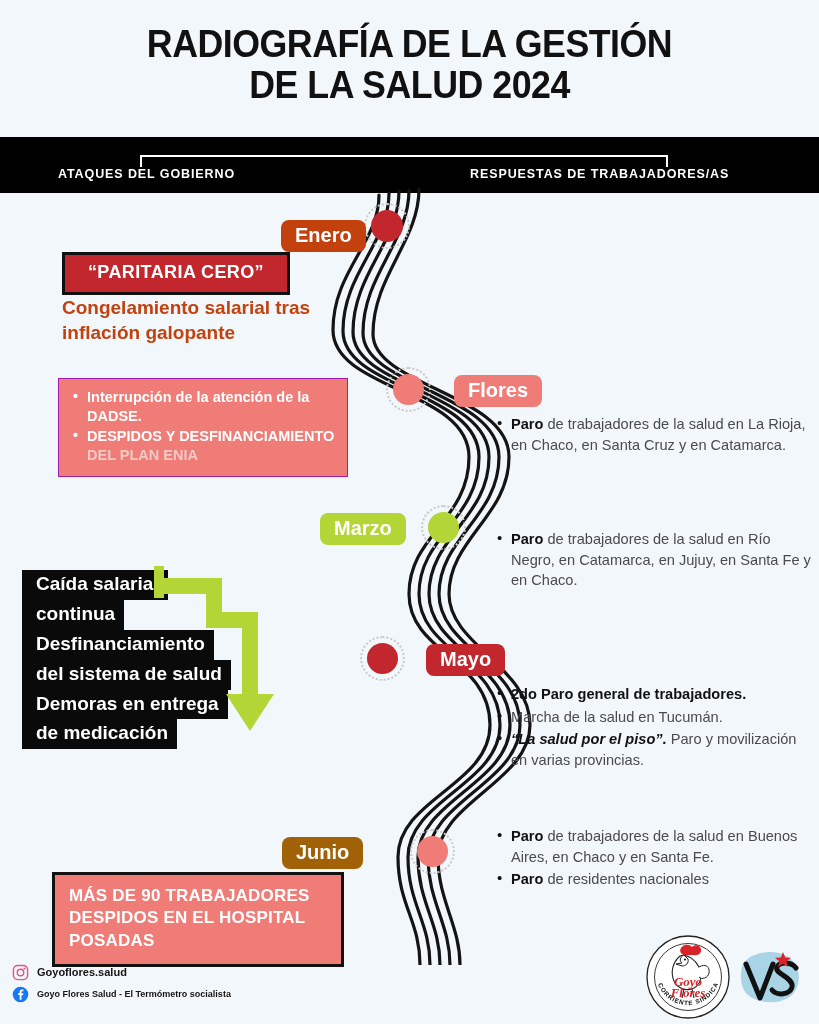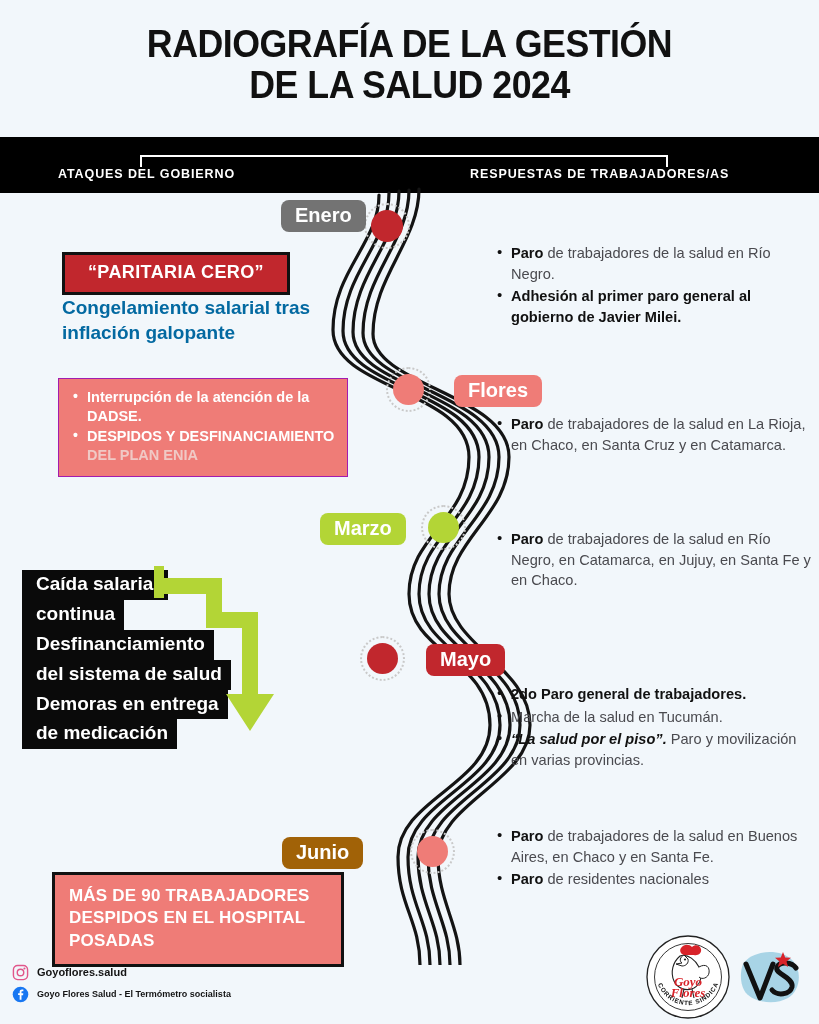--- a/index.html
+++ b/index.html
@@ -68,21 +68,21 @@
 
   
   .box-paritaria{
     position:absolute;left:62px;top:252px;width:228px;
     background:#c1272d;border:3px solid #111;
     color:#ffffff;font-weight:bold;font-size:18px;letter-spacing:0.4px;
     padding:7px 0 9px 0;text-align:center;box-sizing:border-box;
   }
   .paritaria-sub{
     position:absolute;left:62px;top:295px;width:300px;
-    color:#0369a1;font-weight:bold;font-size:19px;line-height:1.32;
+    color:#c2410c;font-weight:bold;font-size:19px;line-height:1.32;
   }
   .box-pink{
     position:absolute;left:58px;top:378px;width:290px;
     background:#ef7c77;border:1px solid #a21caf;
     box-sizing:border-box;padding:9px 12px 11px 12px;
   }
   .box-pink ul{margin:0;padding:0 0 0 16px;list-style:none;}
   .box-pink li{
     position:relative;color:#ffffff;font-weight:bold;
     font-size:14.5px;line-height:1.3;margin:0 0 1px 0;
@@ -186,21 +186,21 @@
   </div>
   <div class="dot" style="left:367px;top:643px;width:31px;height:31px;">
     <div class="ring"></div>
     <div class="core" style="background:#c1272d;"></div>
   </div>
   <div class="dot" style="left:417px;top:836px;width:31px;height:31px;">
     <div class="ring"></div>
     <div class="core" style="background:#ef7c77;"></div>
   </div>
 
-  <div class="pill" style="left:281px;top:200px;background:#737373;">Enero</div>
+  <div class="pill" style="left:281px;top:220px;background:#c2410c;">Enero</div>
   <div class="pill" style="left:454px;top:375px;background:#ef7c77;">Flores</div>
   <div class="pill" style="left:320px;top:513px;background:#b3d536;">Marzo</div>
   <div class="pill" style="left:426px;top:644px;background:#c1272d;">Mayo</div>
   <div class="pill" style="left:282px;top:837px;background:#a16207;">Junio</div>
 
   <div class="box-paritaria">“PARITARIA CERO”</div>
   <div class="paritaria-sub">Congelamiento salarial tras inflación galopante</div>
 
   <div class="box-pink">
     <ul>
@@ -218,26 +218,20 @@
     <div class="bl">de medicación</div>
   </div>
 
   <svg class="arrow-svg" width="130" height="175" viewBox="0 0 130 175">
     <path d="M8,2 L8,28 L56,28 L56,62 L92,62 L92,128 L76,128 L100,165 L124,128 L108,128 L108,46 L72,46 L72,12 L8,12 Z" fill="#b3d536"></path>
     <rect x="4" y="0" width="10" height="32" fill="#b3d536"></rect>
   </svg>
 
   <div class="box-posadas">MÁS DE 90 TRABAJADORES DESPIDOS EN EL HOSPITAL POSADAS</div>
 
-  <div class="rlist" style="left:495px;top:243px;">
-    <ul>
-      <li><b>Paro</b><span> de trabajadores de la salud en Río Negro.</span></li>
-      <li><b>Adhesión al primer paro general al gobierno de Javier Milei.</b></li>
-    </ul>
-  </div>
 
   <div class="rlist" style="left:495px;top:414px;">
     <ul>
       <li><b>Paro</b><span> de trabajadores de la salud en La Rioja, en Chaco, en Santa Cruz y en Catamarca.</span></li>
     </ul>
   </div>
 
   <div class="rlist" style="left:495px;top:529px;width:318px;">
     <ul>
       <li><b>Paro</b><span> de trabajadores de la salud en Río Negro, en Catamarca, en Jujuy, en Santa Fe y en Chaco.</span></li>

